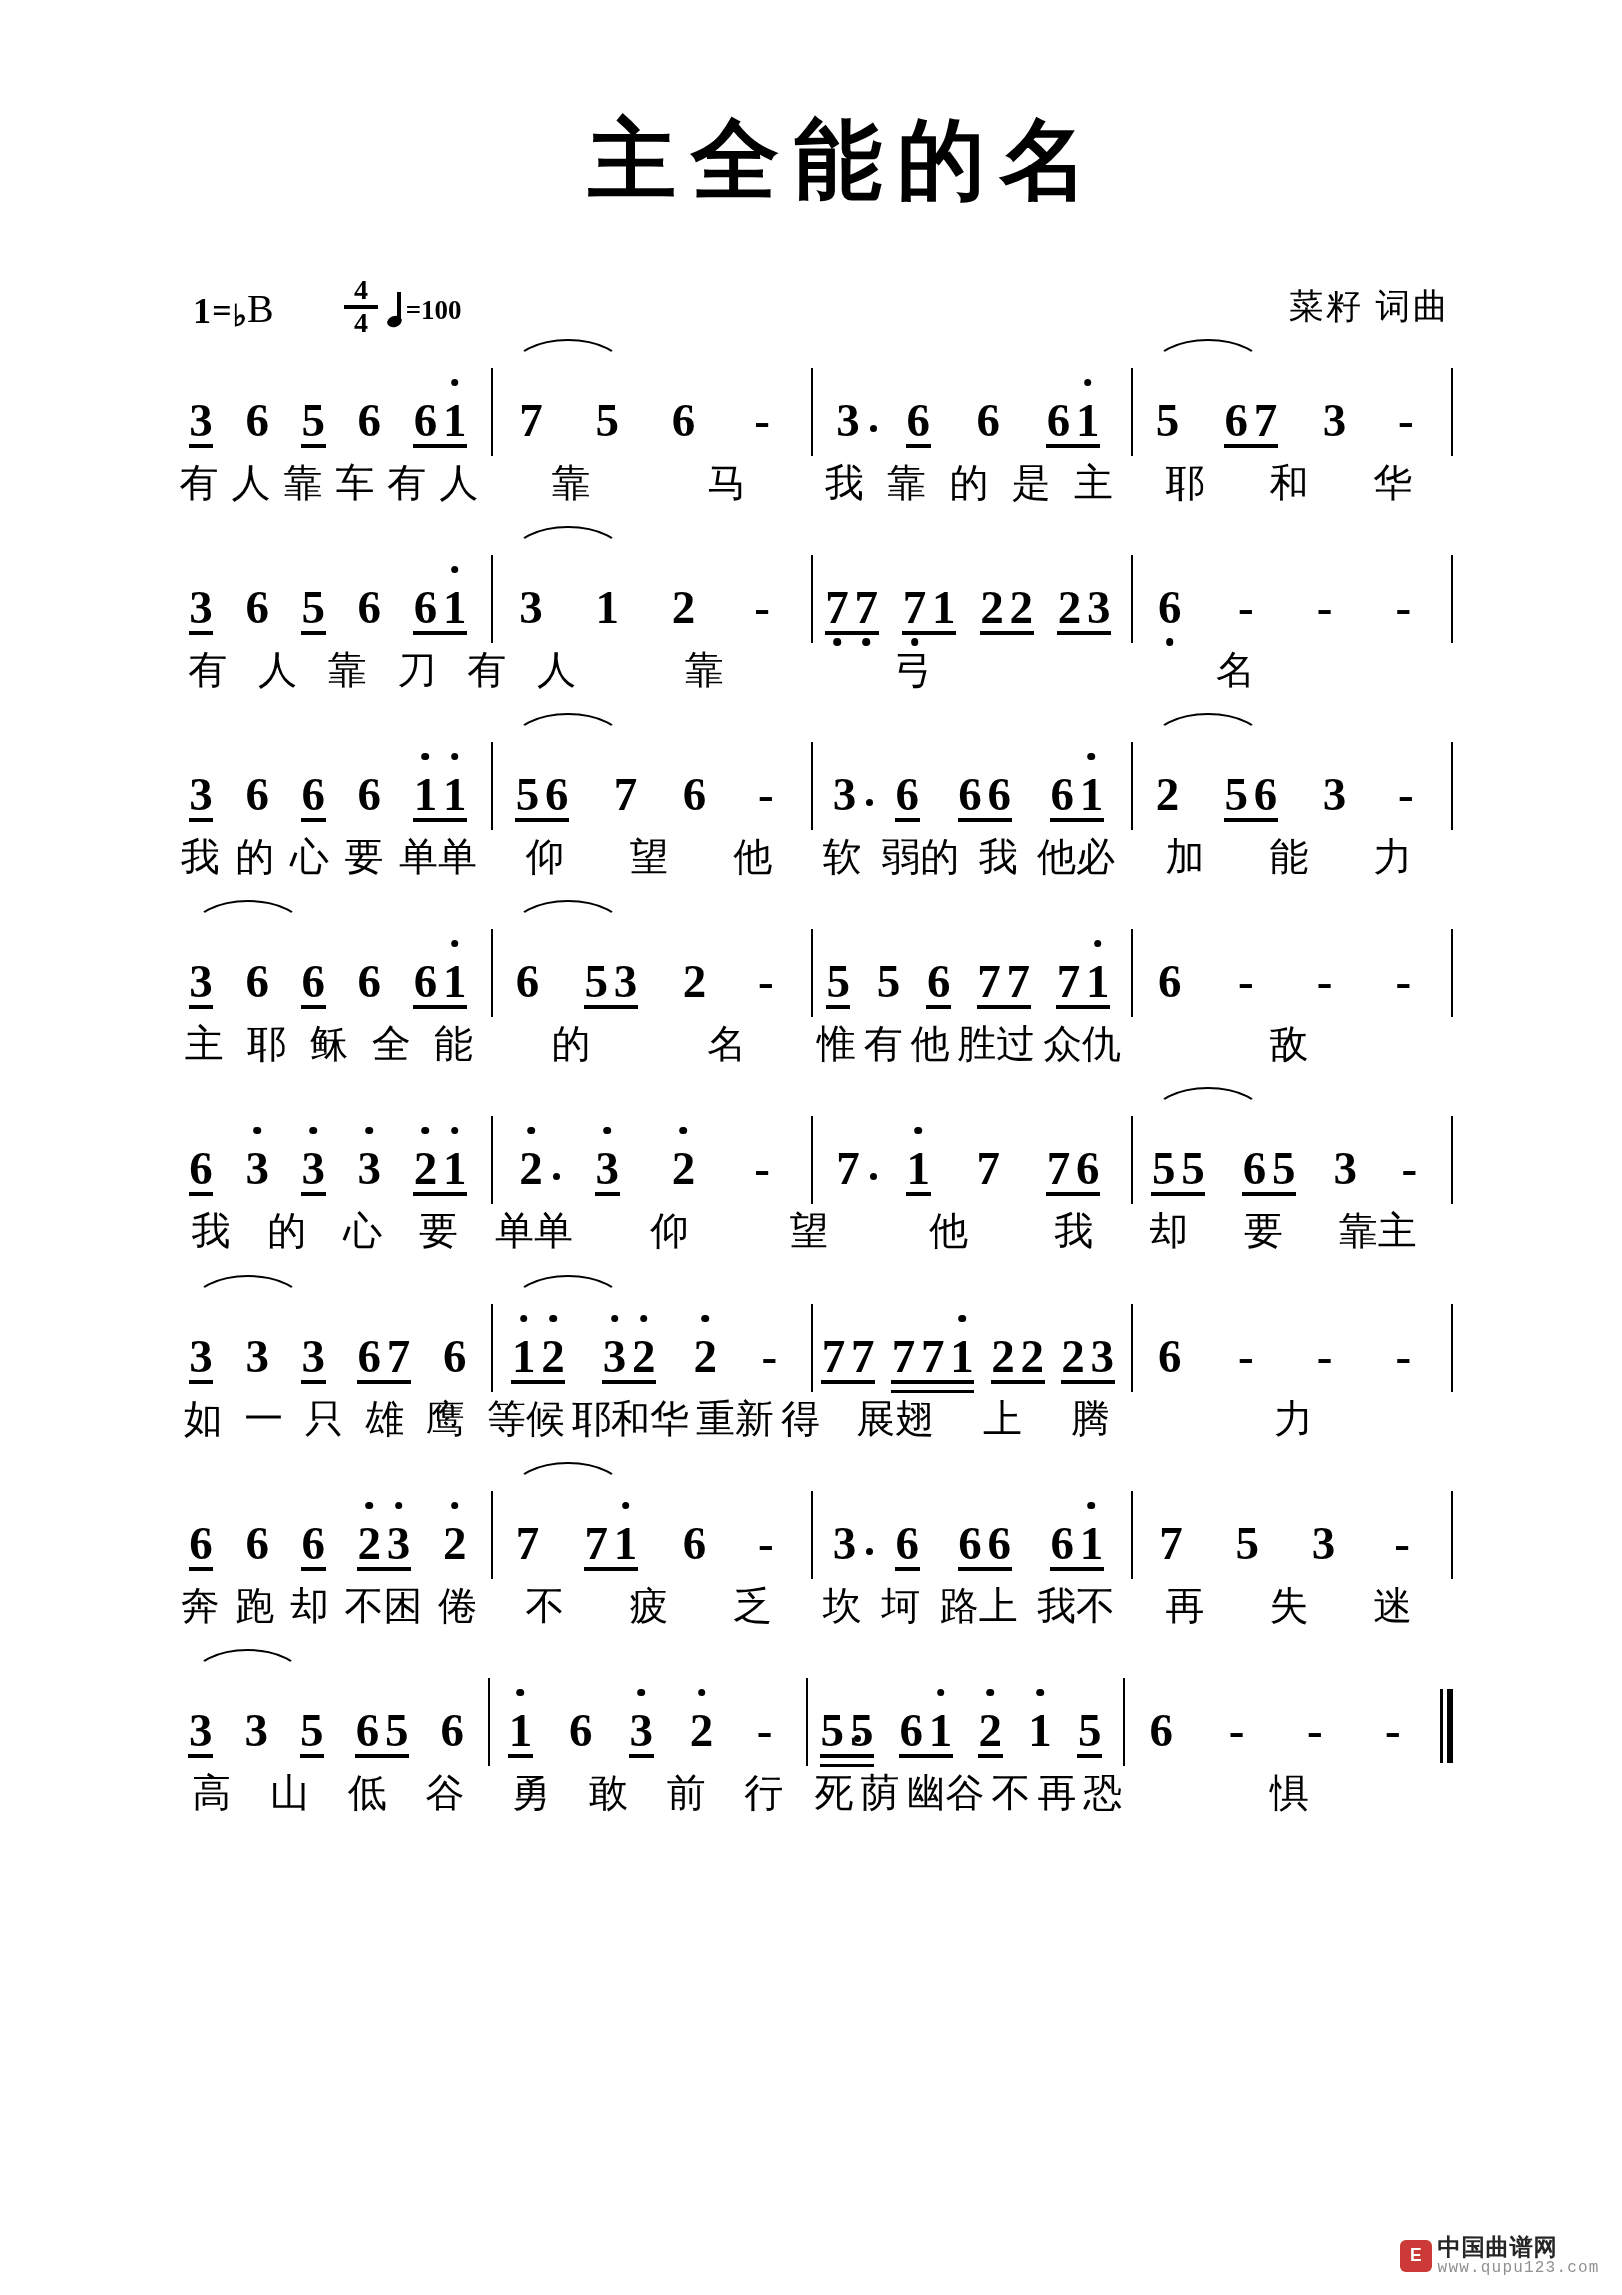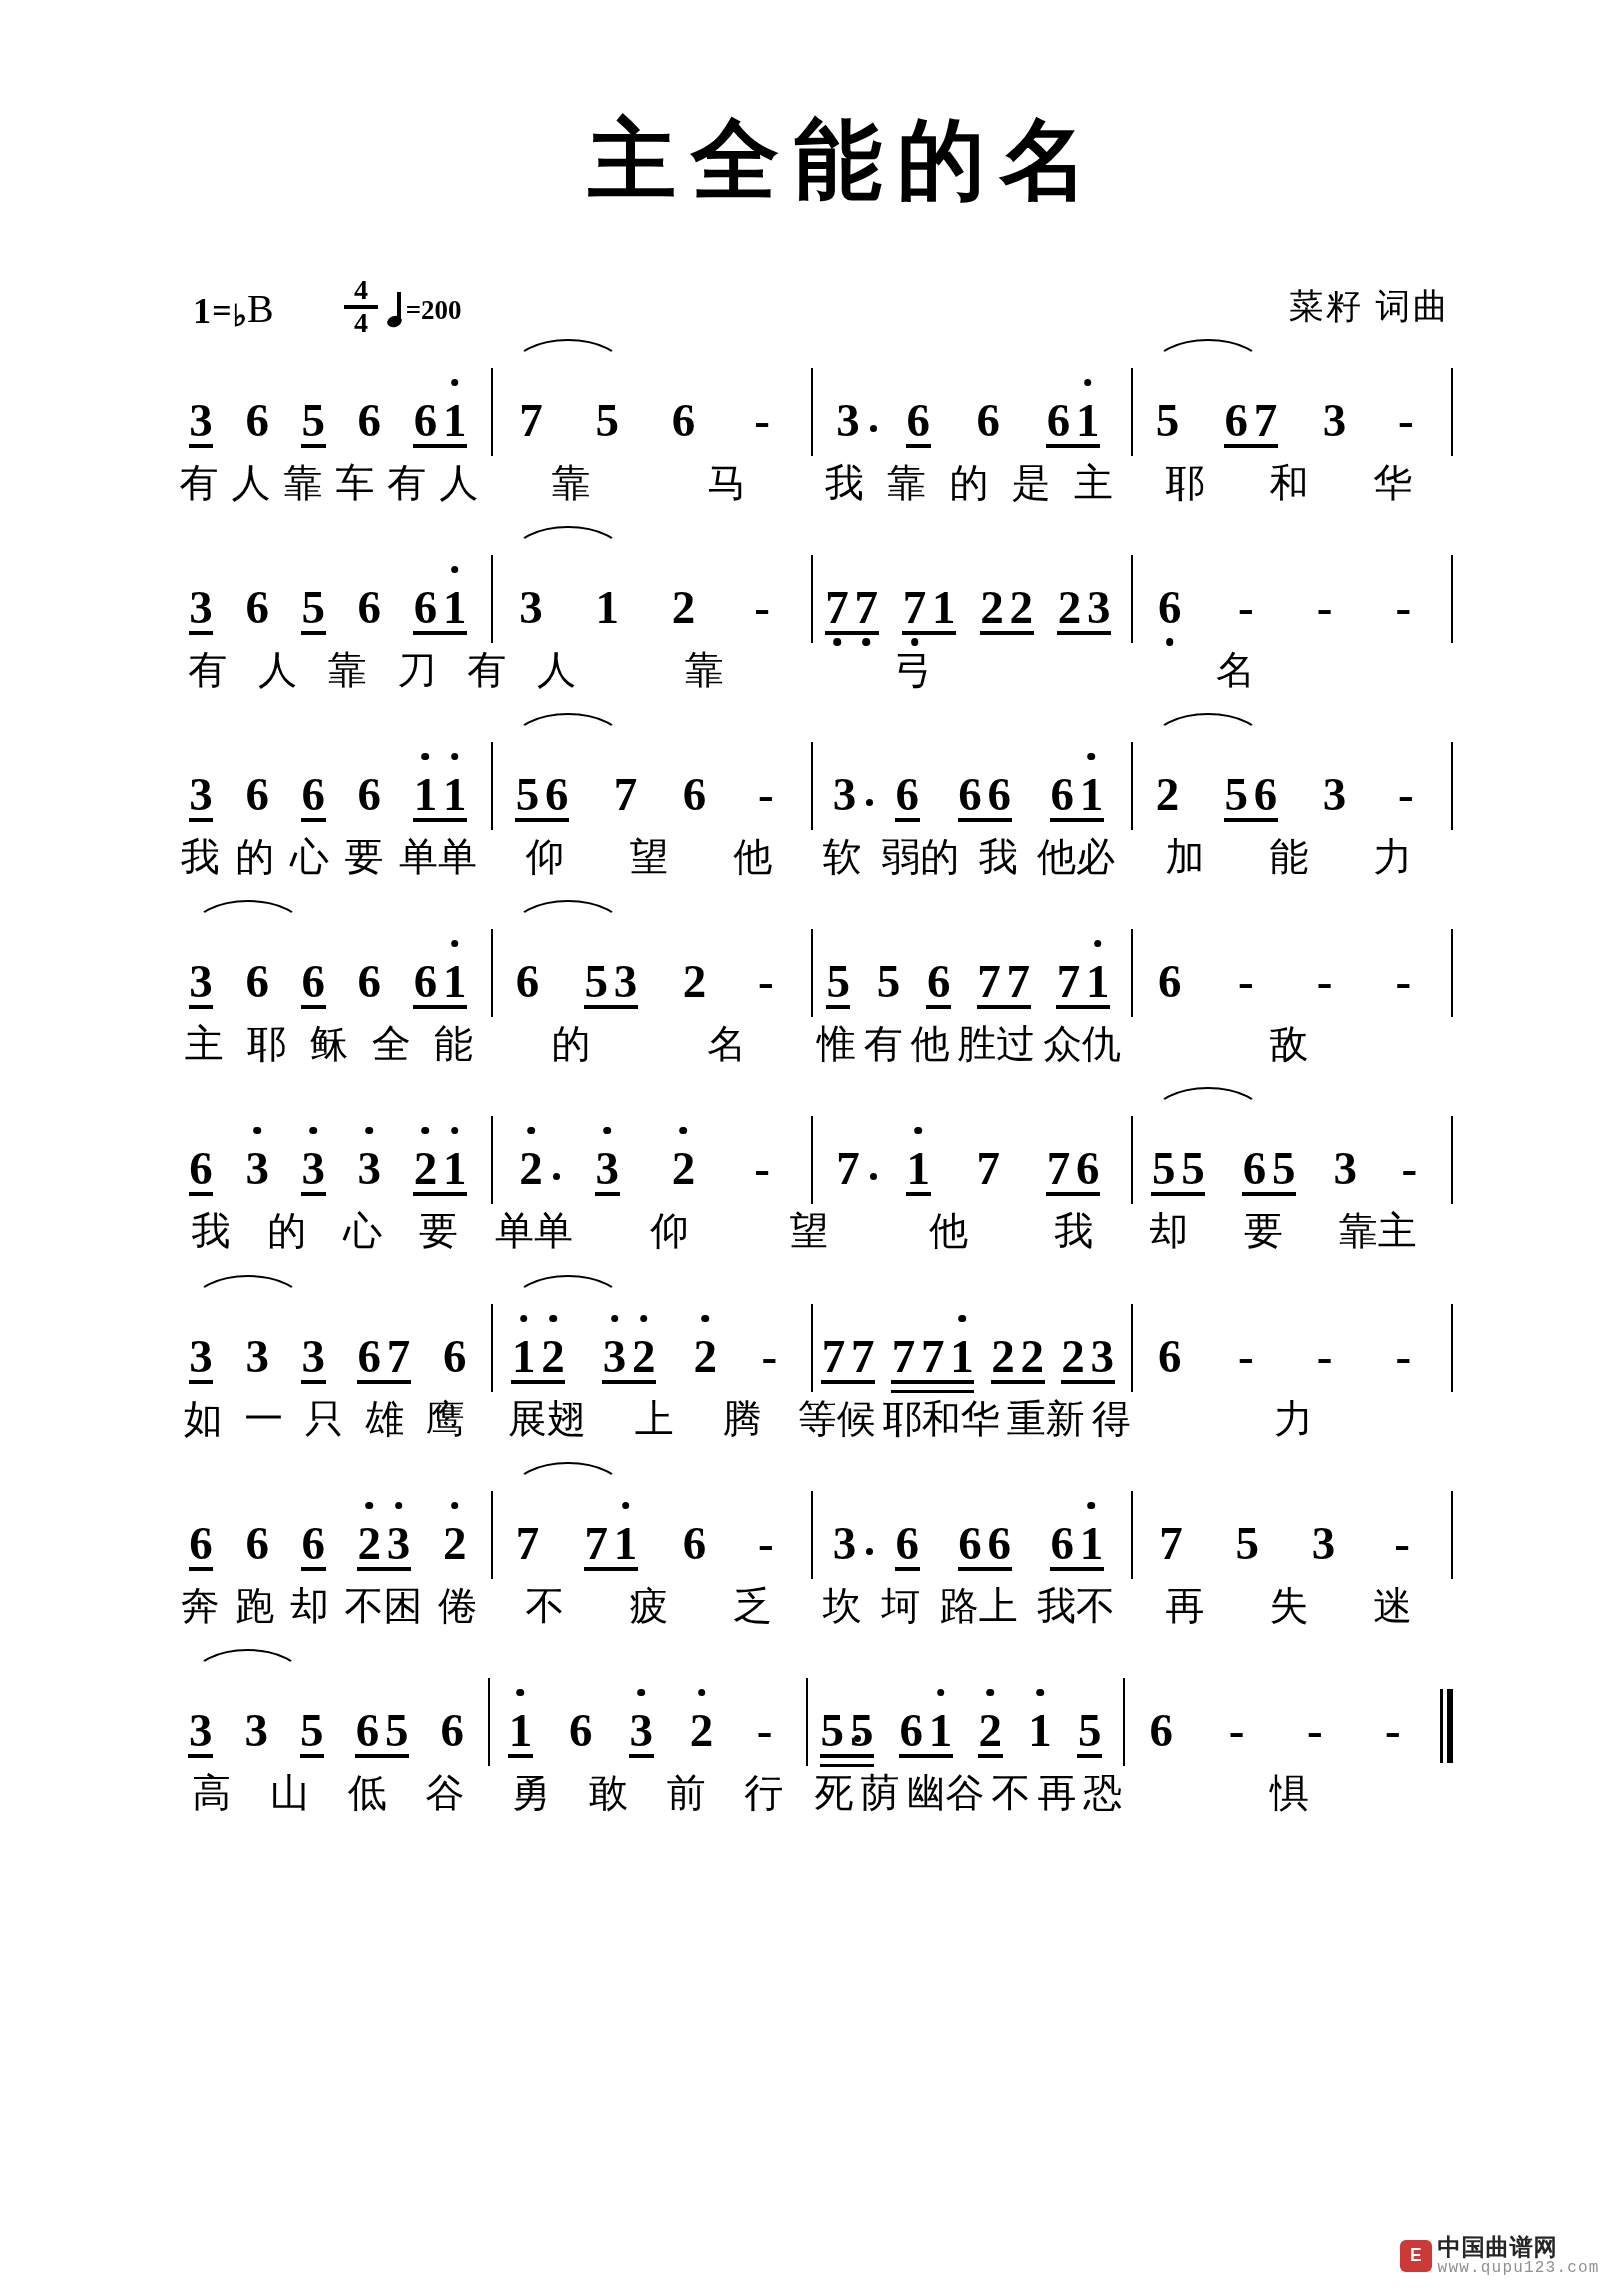--- a/index.html
+++ b/index.html
@@ -174,21 +174,21 @@
       <span class="num">4</span>
       <span class="bar"></span>
       <span class="den">4</span>
     </div>
     <div class="tempo">
       <span class="qnote">
           <span class="head"></span>
           <span class="stem"></span>
         </span>
       <span>=</span>
-      <span>200</span>
+      <span>100</span>
     </div>
     <div class="credit">菜籽 词曲</div>
   </div>
 
   <div id="score-root">
       <div class="system" style="top: 368px;">
         <div class="noterow">
           <div class="measure" style="flex: 1 1 0px;">
             <div class="grp beam1">
               <span class="note">3</span>
@@ -719,29 +719,29 @@
         </div>
         <div class="lyricrow">
           <div class="lyr" style="flex: 1 1 0px;">
             <span>如</span>
             <span>一</span>
             <span>只</span>
             <span>雄</span>
             <span>鹰</span>
           </div>
           <div class="lyr" style="flex: 1 1 0px;">
-            <span>展翅</span>
-            <span>上</span>
-            <span>腾</span>
-          </div>
-          <div class="lyr" style="flex: 1 1 0px;">
             <span>等候</span>
             <span>耶和华</span>
             <span>重新</span>
             <span>得</span>
+          </div>
+          <div class="lyr" style="flex: 1 1 0px;">
+            <span>展翅</span>
+            <span>上</span>
+            <span>腾</span>
           </div>
           <div class="lyr" style="flex: 1 1 0px;">
             <span>力</span>
           </div>
         </div>
       </div>
       <div class="system" style="top: 1491px;">
         <div class="noterow">
           <div class="measure" style="flex: 1 1 0px;">
             <div class="grp beam1">

